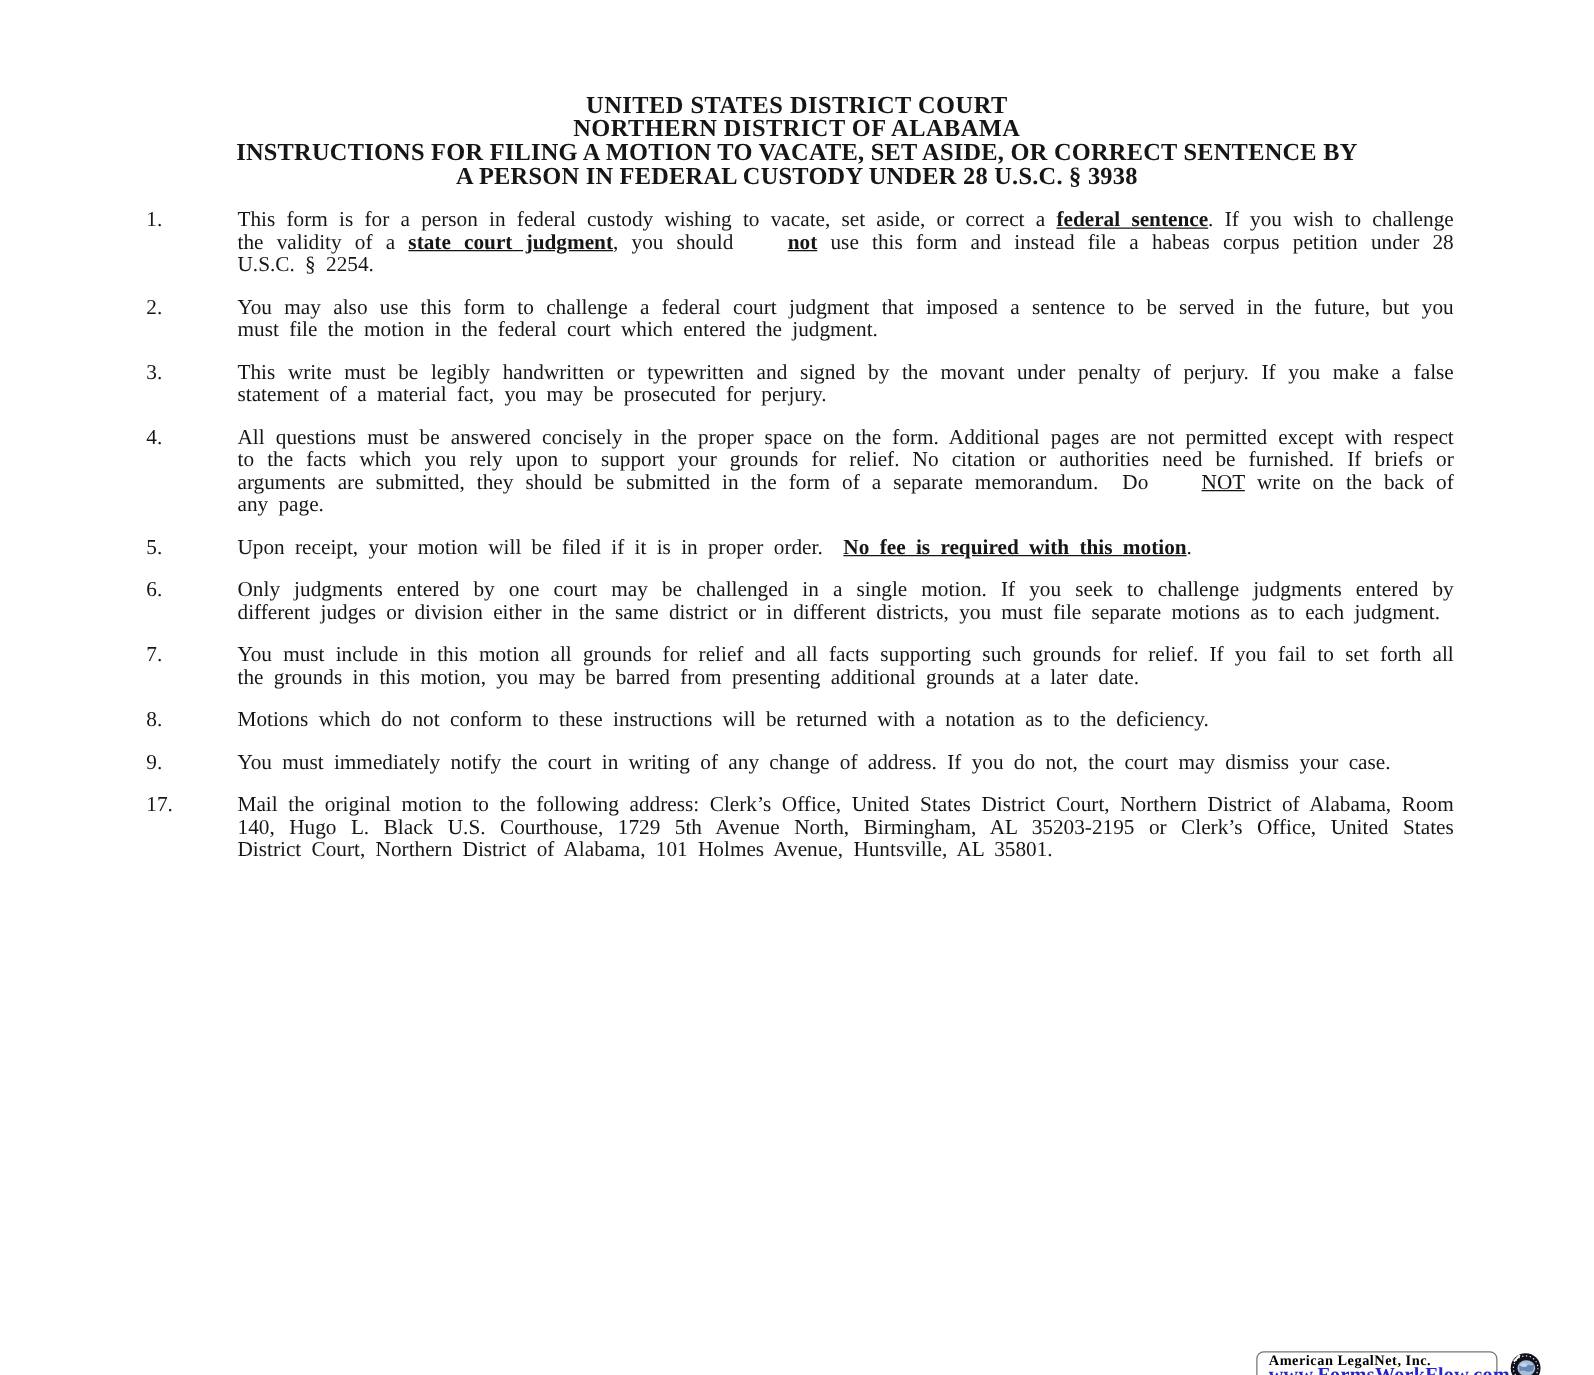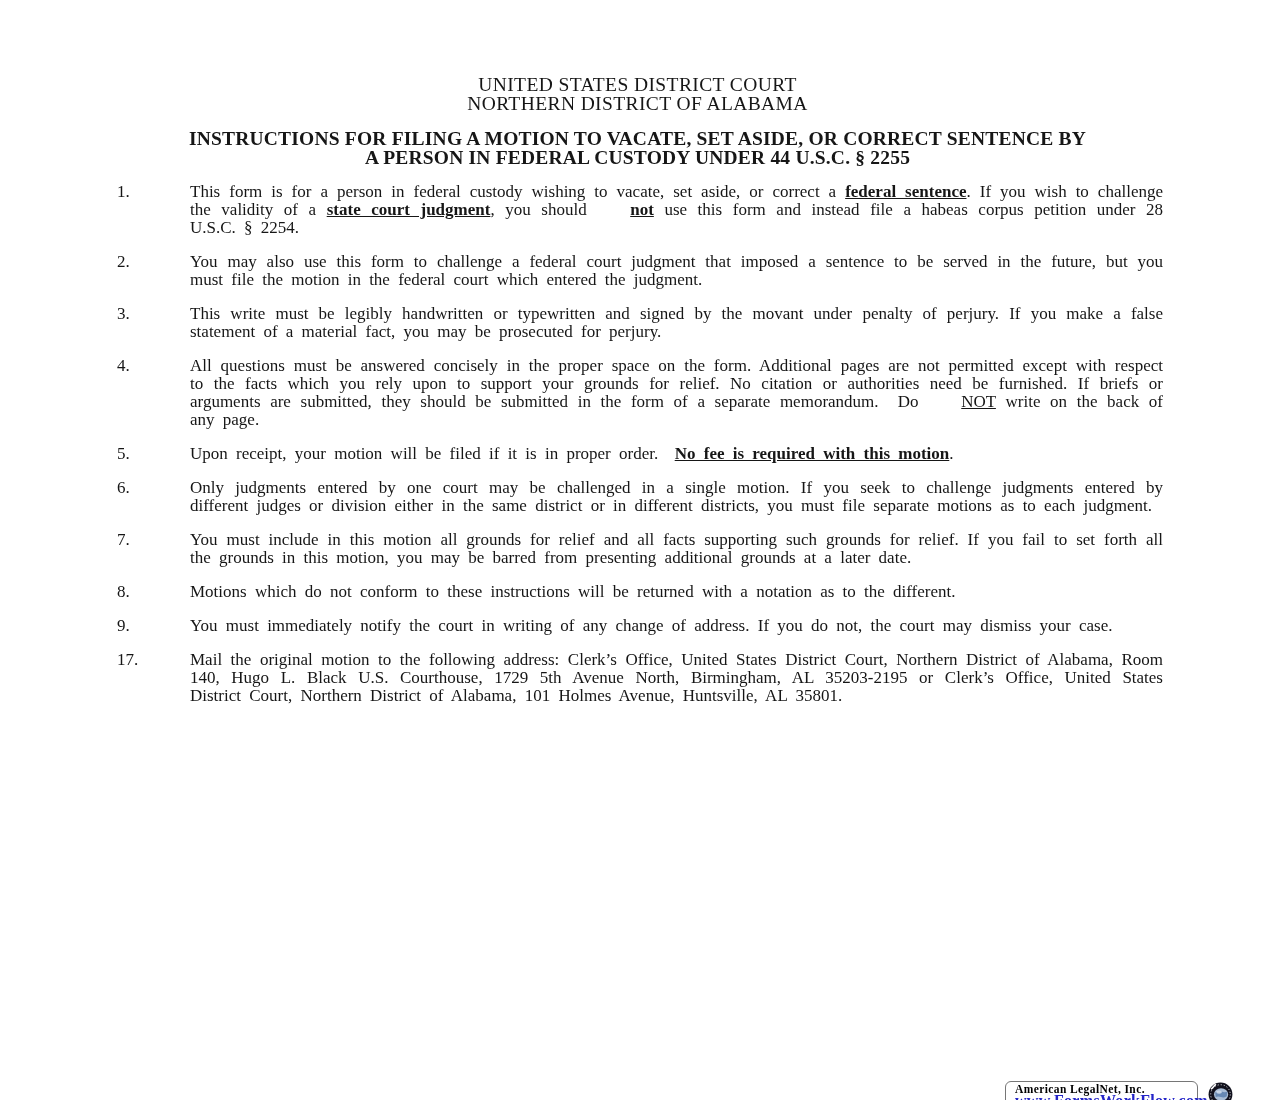--- a/index.html
+++ b/index.html
@@ -16,27 +16,26 @@
     font-family: "Liberation Serif", serif;
   }
   .page {
     position: absolute;
     inset: 0;
     background: #ffffff;
   }
   .court {
     padding-top: 76px;
     text-align: center;
-    font-weight: 400;
+    font-weight: 700;
     font-size: 19.5px;
     line-height: 18.5px;
     letter-spacing: 0.4px;
   }
   .doc-title {
-    margin-top: 16px;
     text-align: center;
     font-weight: 700;
     font-size: 19.5px;
     line-height: 19px;
     letter-spacing: 0.2px;
   }
   .list {
     list-style: none;
     margin: 16px 0 0 0;
     padding: 0 112px 0 117px;
@@ -102,21 +101,21 @@
 
 <div class="page">
 
   <div class="court">
     <div>UNITED STATES DISTRICT COURT</div>
     <div>NORTHERN DISTRICT OF ALABAMA</div>
   </div>
 
   <div class="doc-title">
     <div>INSTRUCTIONS FOR FILING A MOTION TO VACATE, SET ASIDE, OR CORRECT SENTENCE BY</div>
-    <div>A PERSON IN FEDERAL CUSTODY UNDER 44 U.S.C. § 2255</div>
+    <div>A PERSON IN FEDERAL CUSTODY UNDER 28 U.S.C. § 3938</div>
   </div>
 
   <ol class="list">
   <li class="item">
     <span class="num">1.</span>
     <p class="text"><span>This form is for a person in federal custody wishing to vacate, set aside, or correct a </span><span class="seg-b">federal sentence</span><span>. If you wish to challenge the validity of a </span><span class="seg-b">state court judgment</span><span>, you should </span><span class="seg-b seg-u">not</span><span> use this form and instead file a habeas corpus petition under 28 U.S.C. § 2254.</span></p>
   </li>
 
   <li class="item">
     <span class="num">2.</span>
@@ -143,21 +142,21 @@
     <p class="text"><span>Only judgments entered by one court may be challenged in a single motion. If you seek to challenge judgments entered by different judges or division either in the same district or in different districts, you must file separate motions as to each judgment.</span></p>
   </li>
 
   <li class="item">
     <span class="num">7.</span>
     <p class="text"><span>You must include in this motion all grounds for relief and all facts supporting such grounds for relief. If you fail to set forth all the grounds in this motion, you may be barred from presenting additional grounds at a later date.</span></p>
   </li>
 
   <li class="item">
     <span class="num">8.</span>
-    <p class="text"><span>Motions which do not conform to these instructions will be returned with a notation as to the different.</span></p>
+    <p class="text"><span>Motions which do not conform to these instructions will be returned with a notation as to the deficiency.</span></p>
   </li>
 
   <li class="item">
     <span class="num">9.</span>
     <p class="text"><span>You must immediately notify the court in writing of any change of address. If you do not, the court may dismiss your case.</span></p>
   </li>
 
   <li class="item">
     <span class="num">17.</span>
     <p class="text"><span>Mail the original motion to the following address: Clerk’s Office, United States District Court, Northern District of Alabama, Room 140, Hugo L. Black U.S. Courthouse, 1729 5th Avenue North, Birmingham, AL 35203-2195 or Clerk’s Office, United States District Court, Northern District of Alabama, 101 Holmes Avenue, Huntsville, AL 35801.</span></p>

